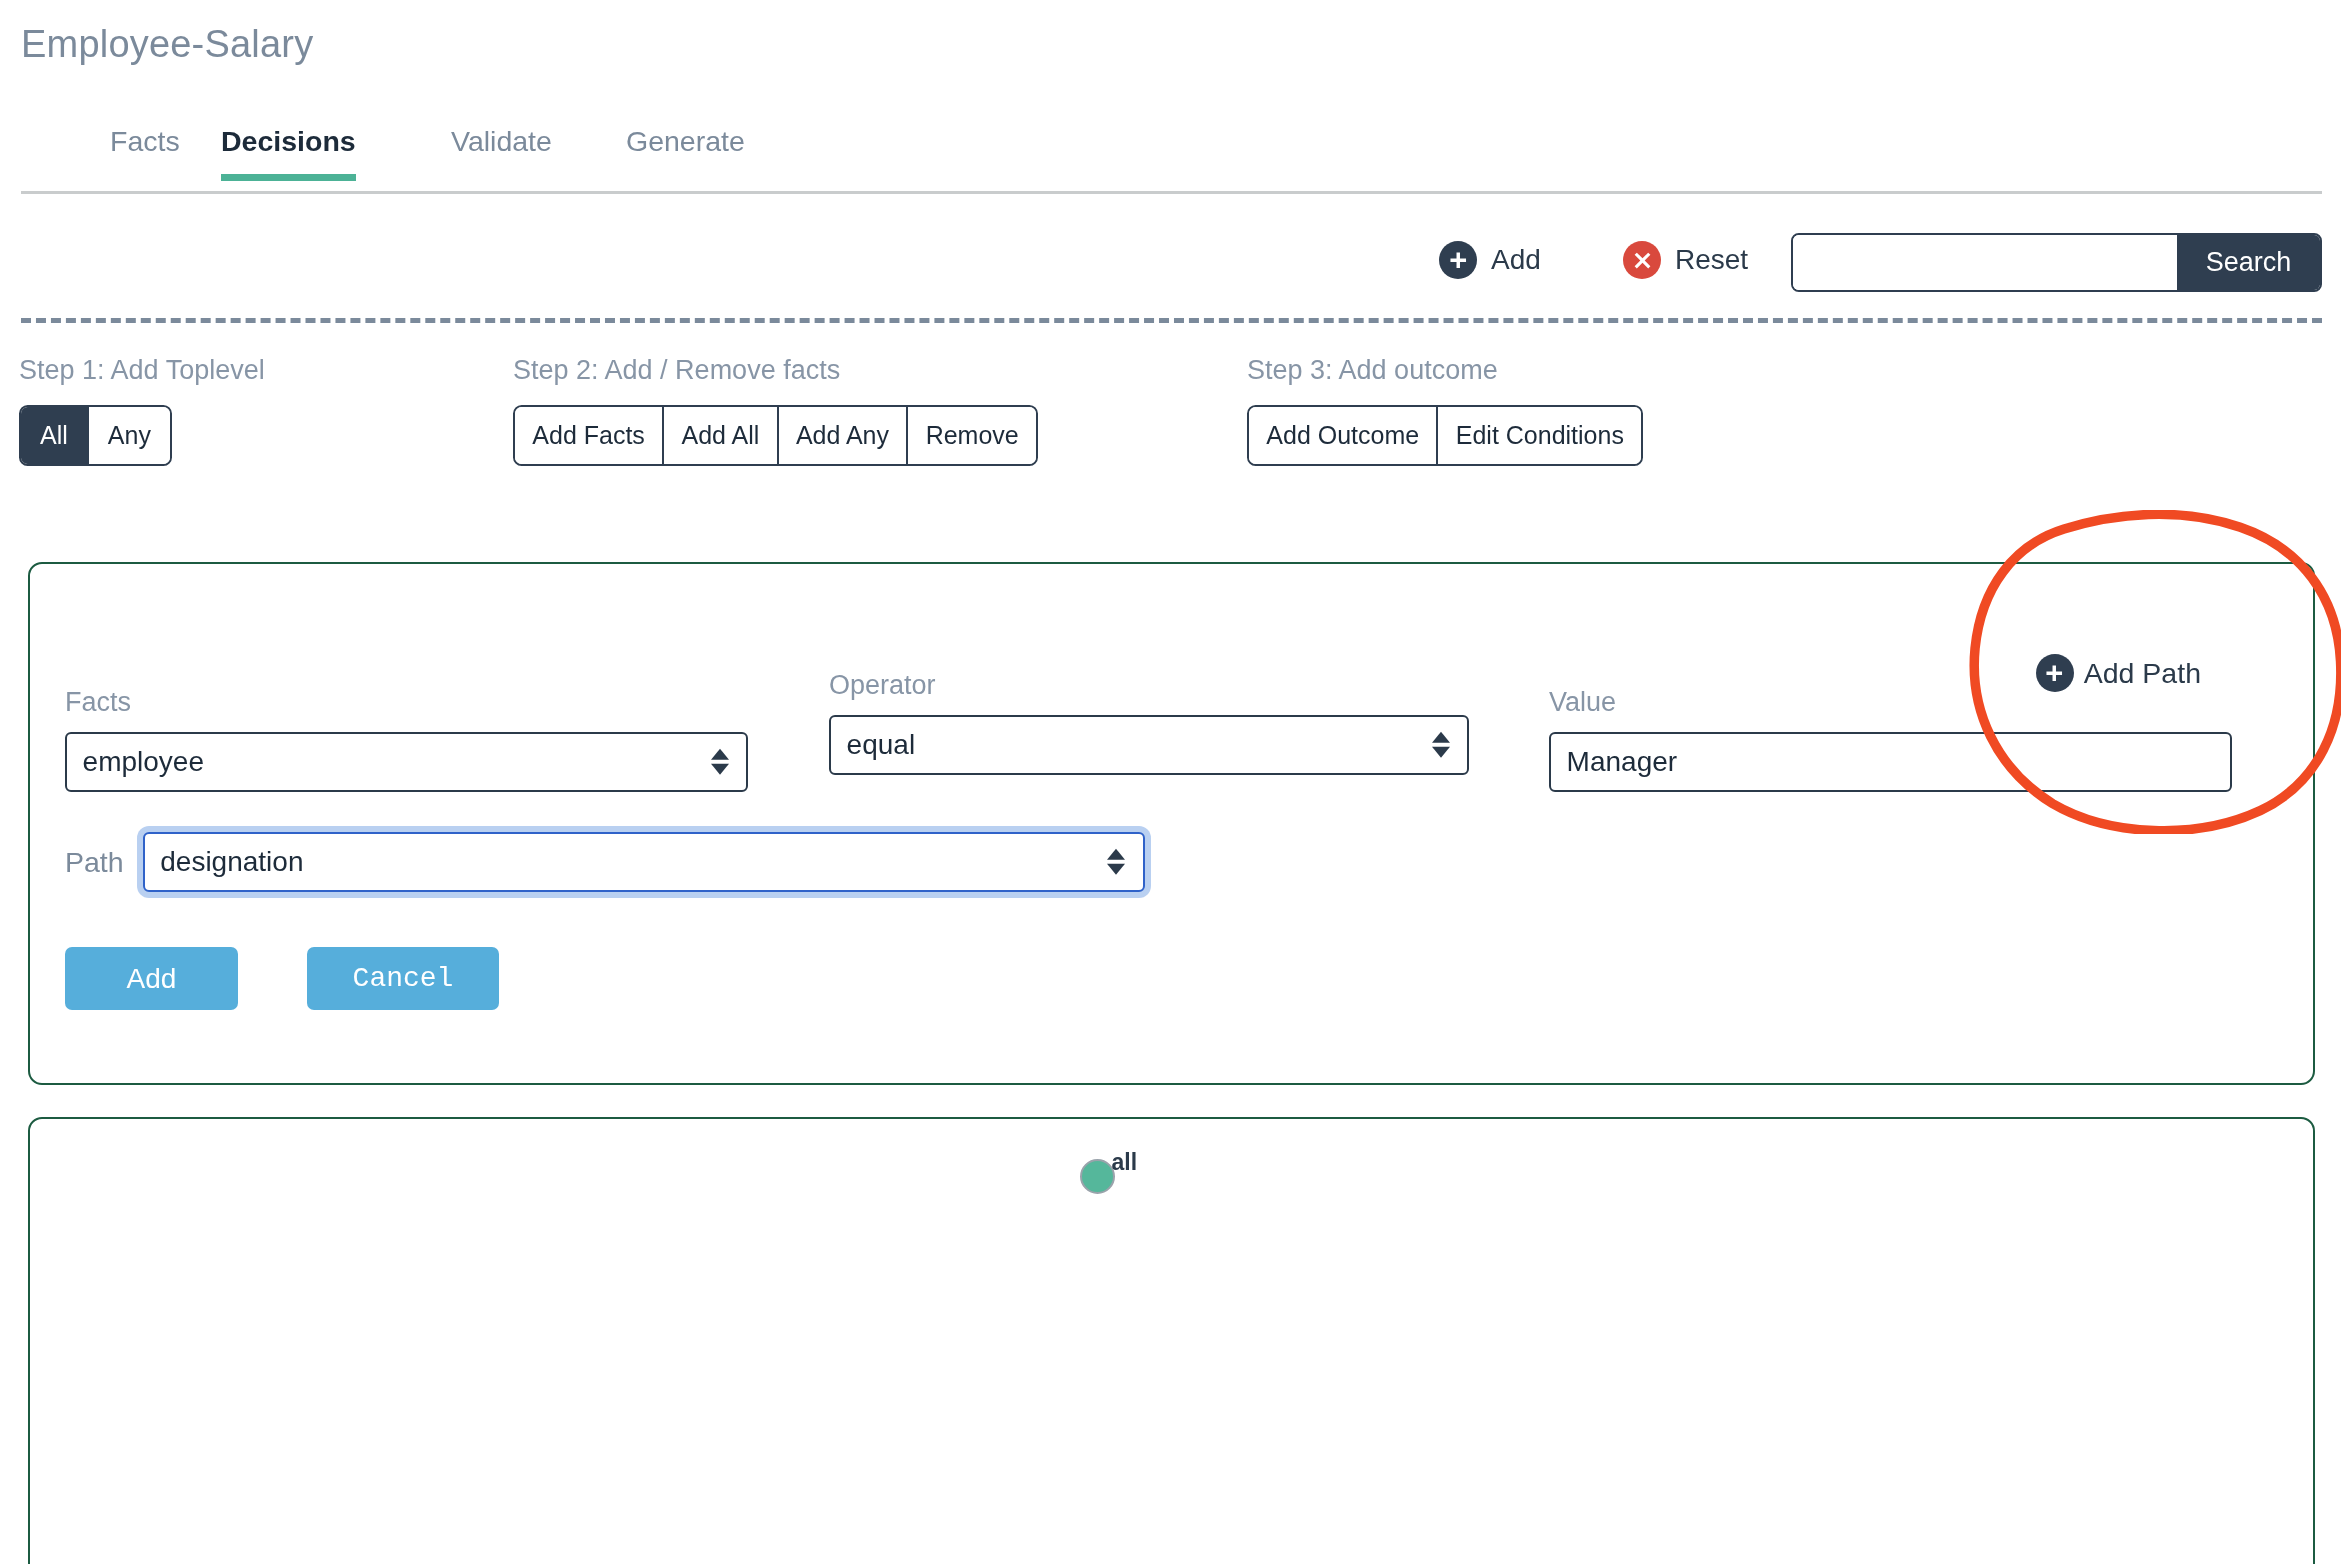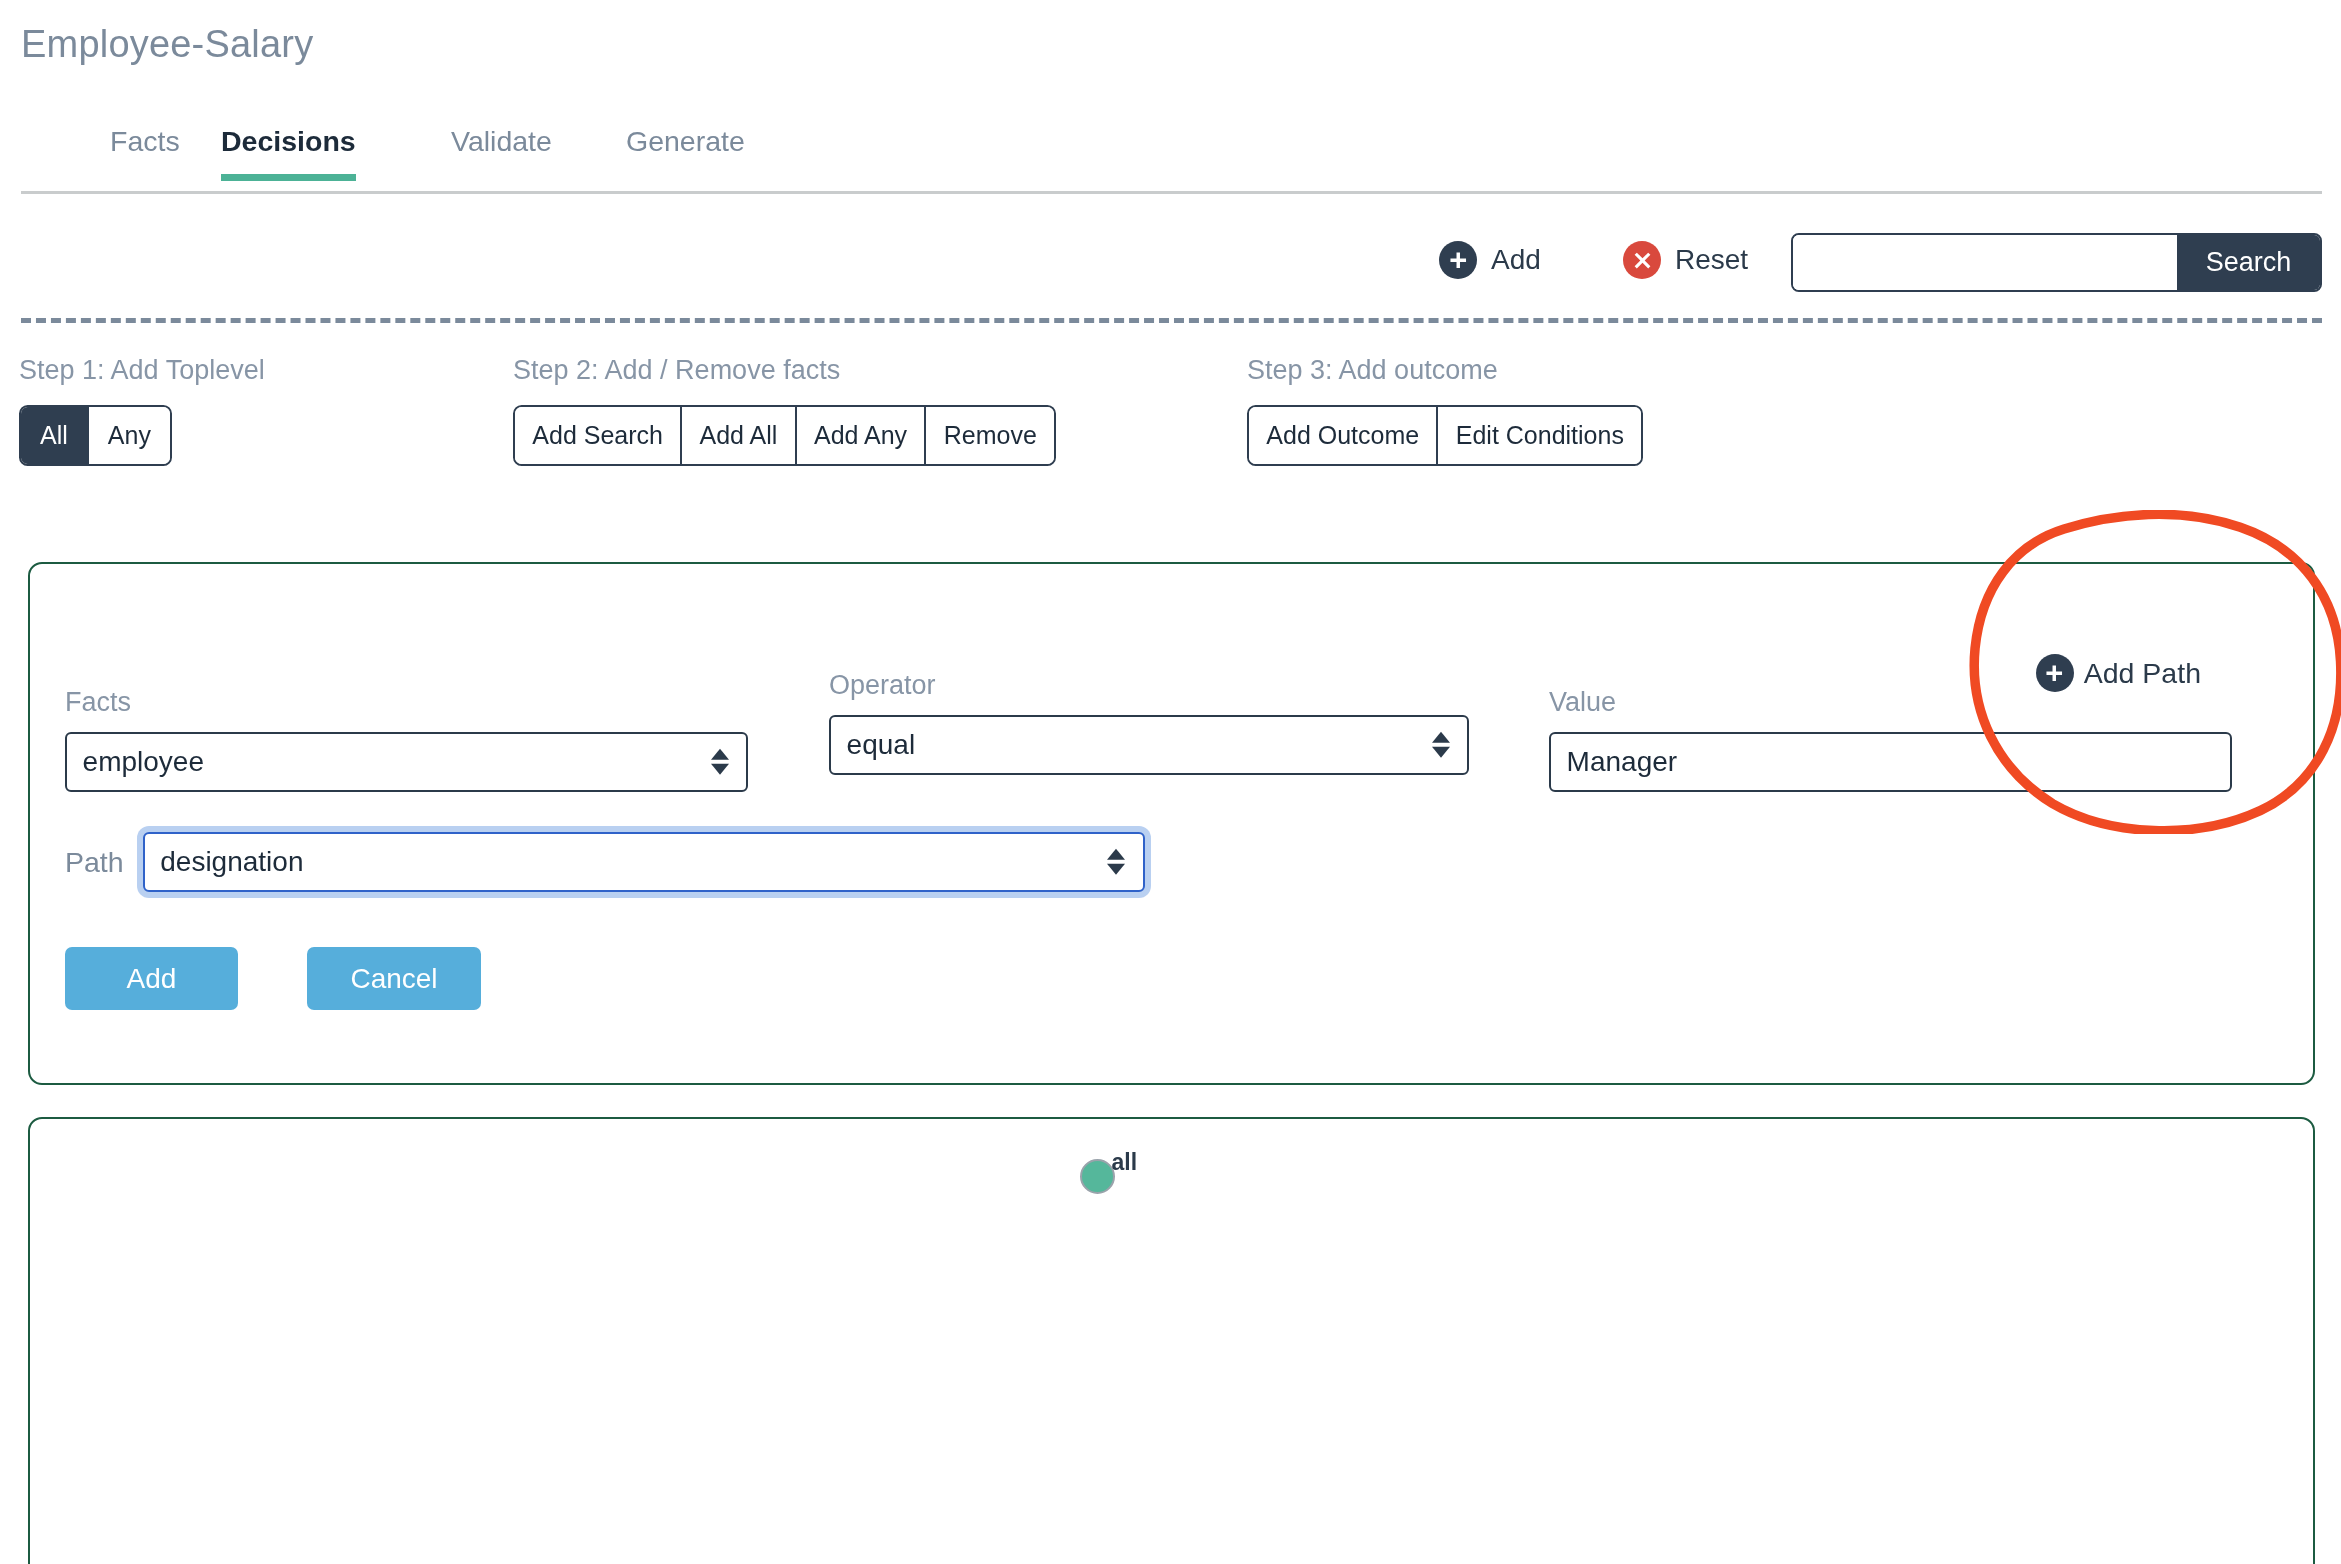--- a/index.html
+++ b/index.html
@@ -153,21 +153,21 @@
   }
   .path-row .path-label { font-size: 28.5px; color: #7b8a9b; }
   .path-row .ctrl { width: 1002px; }
 
   .form-actions { position: absolute; left: 35px; top: 383px; display: flex; gap: 69px; }
   .btn-primary {
     background: #56aedb; color: #ffffff; border: none; border-radius: 7px;
     font-size: 28px; padding: 15.6px 0; width: 173px; cursor: pointer;
     font-family: "Liberation Sans", sans-serif;
   }
-  #btn-cancel { width: 174px; }
+  #btn-cancel { width: 192px; font-family: Liberation Mono, monospace; }
 
   
   .tree-node {
     position: absolute; left: 1050px; top: 40px;
     display: flex; align-items: flex-start;
   }
   .tree-dot {
     width: 35px; height: 35px; border-radius: 50%;
     background: #55b79b; border: 2.6px solid #9aa3ab;
   }
@@ -226,21 +226,21 @@
     <div class="step-label">Step 1: Add Toplevel</div>
     <div class="btn-group" id="grp-toplevel">
       <button class="grp-btn selected">All</button>
       <button class="grp-btn">Any</button>
     </div>
   </div>
 
   <div class="step" id="step2">
     <div class="step-label">Step 2: Add / Remove facts</div>
     <div class="btn-group">
-      <button class="grp-btn">Add Search</button>
+      <button class="grp-btn">Add Facts</button>
       <button class="grp-btn">Add All</button>
       <button class="grp-btn">Add Any</button>
       <button class="grp-btn">Remove</button>
     </div>
   </div>
 
   <div class="step" id="step3">
     <div class="step-label">Step 3: Add outcome</div>
     <div class="btn-group">
       <button class="grp-btn">Add Outcome</button>

